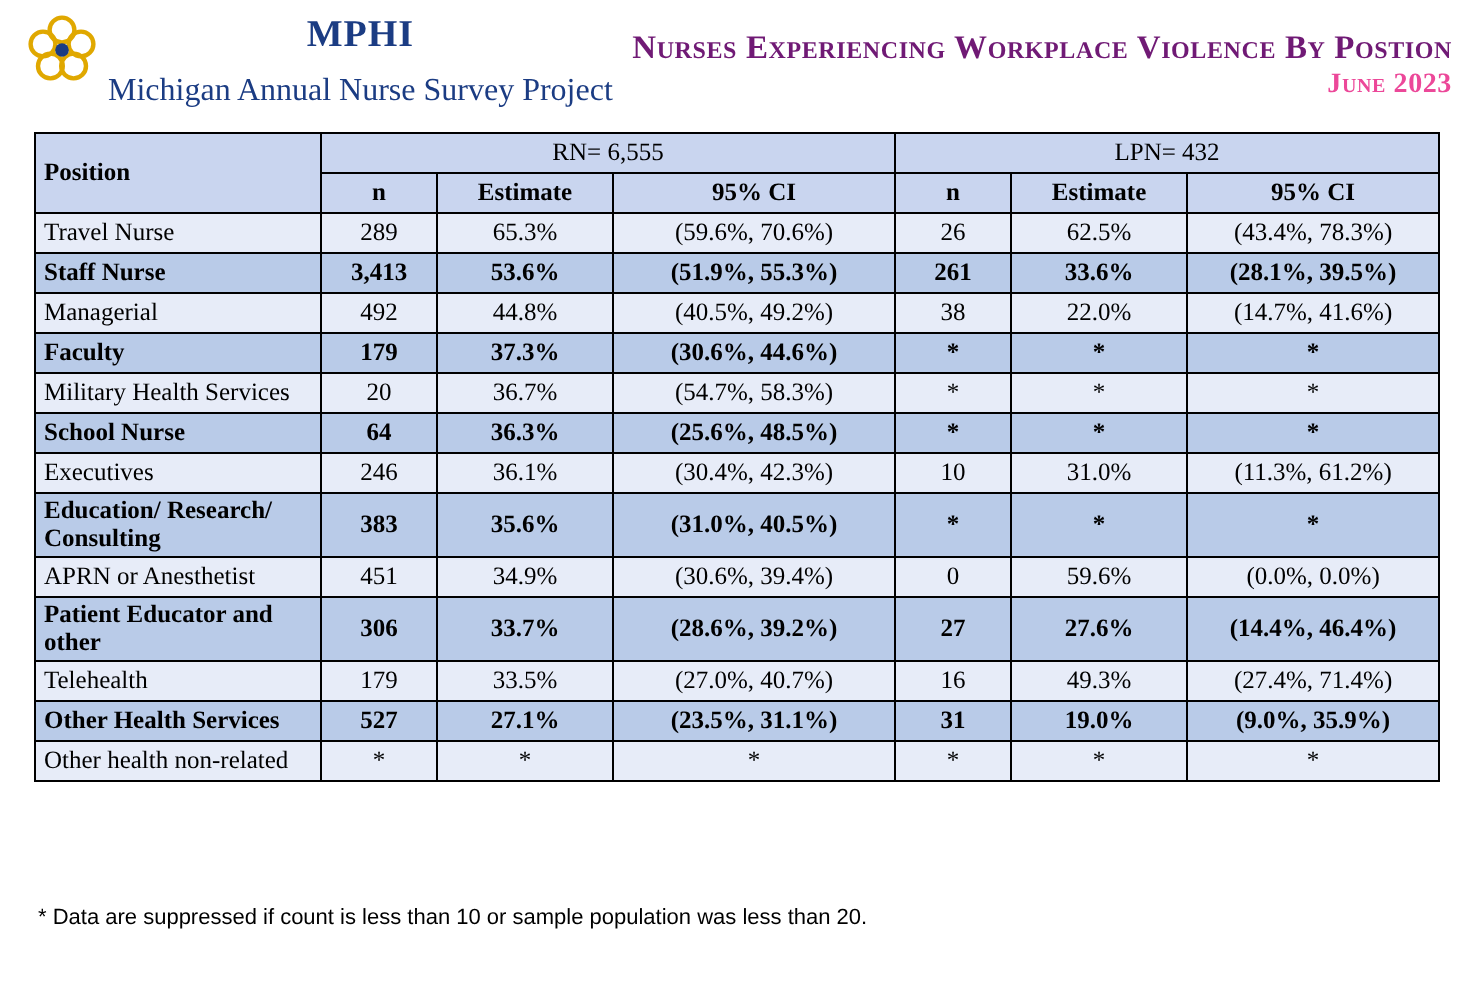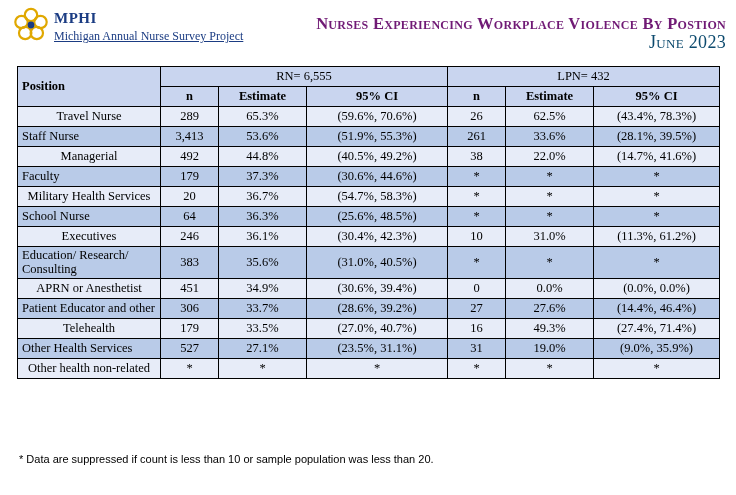--- a/index.html
+++ b/index.html
@@ -33,55 +33,55 @@
     position: relative;
     flex: 0 0 auto;
   }
   .logo-mark svg { display: block; }
   .logo-text {
     margin-left: 4px;
     padding-top: 2px;
   }
   .logo-title {
     font-family: "Liberation Serif", serif;
-    font-size: 15px;
+    font-size: 19px;
     font-weight: bold;
     color: #1b3c83;
     letter-spacing: 0.5px;
     line-height: 20px;
+    text-align: center;
   }
   .logo-sub {
     font-family: "Liberation Serif", serif;
-    font-size: 12px;
+    font-size: 16px;
     color: #1b3c83;
     line-height: 12px;
-    margin-top: 2px;
-    text-decoration: underline;
+    margin-top: 12px;
   }
   .title-block {
     position: absolute;
     right: 10px;
     top: 14px;
     text-align: right;
   }
   .title-main {
     font-family: "Liberation Serif", serif;
     font-variant: small-caps;
     font-weight: bold;
     font-size: 16.5px;
     color: #701a75;
     letter-spacing: 0.3px;
     line-height: 19px;
   }
   .title-sub {
     font-family: "Liberation Serif", serif;
     font-variant: small-caps;
-    font-weight: normal;
-    font-size: 18px;
-    color: #0c4a6e;
+    font-weight: bold;
+    font-size: 14px;
+    color: #ec4899;
     letter-spacing: 0.3px;
     line-height: 19px;
   }
 
   
   .table-wrap {
     position: absolute;
     left: 17px;
     top: 66px;
     width: 702px;
@@ -122,22 +122,22 @@
   }
   td.cat {
     text-align: left;
     padding-left: 5px;
     font-size: 12.5px;
     line-height: 13.5px;
   }
   td.num {
     text-align: center;
   }
-  tr.alt td { background: #b9cbe8; }
-  tr.norm td { background: #e7ecf8; text-align: center; }
+  tr.alt td { background: #b9cbe8; font-weight: bold; }
+  tr.norm td { background: #e7ecf8; }
 
   
   .footnotes {
     position: absolute;
     left: 19px;
     top: 452px;
     width: 700px;
   }
   .footnote {
     font-family: "Liberation Sans", sans-serif;
@@ -278,21 +278,21 @@
         <td class="num">*</td>
         <td class="num">*</td>
         <td class="num">*</td>
       </tr>
       <tr class="norm">
         <td class="cat">APRN or Anesthetist</td>
         <td class="num">451</td>
         <td class="num">34.9%</td>
         <td class="num">(30.6%, 39.4%)</td>
         <td class="num">0</td>
-        <td class="num">0.0%</td>
+        <td class="num">59.6%</td>
         <td class="num">(0.0%, 0.0%)</td>
       </tr>
       <tr class="alt">
         <td class="cat">Patient Educator and other</td>
         <td class="num">306</td>
         <td class="num">33.7%</td>
         <td class="num">(28.6%, 39.2%)</td>
         <td class="num">27</td>
         <td class="num">27.6%</td>
         <td class="num">(14.4%, 46.4%)</td>

